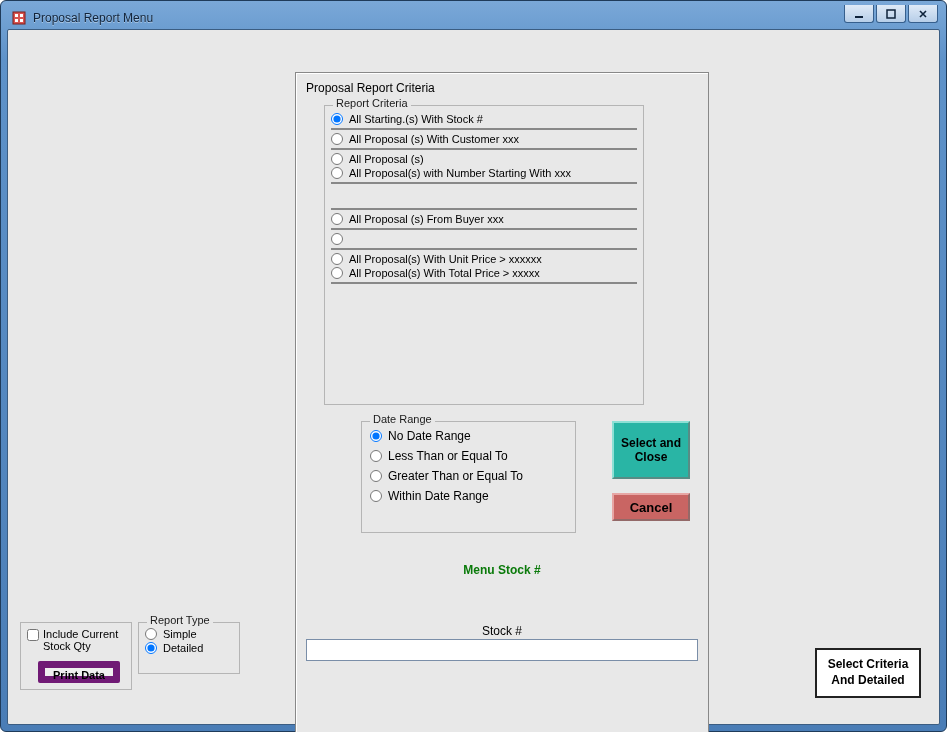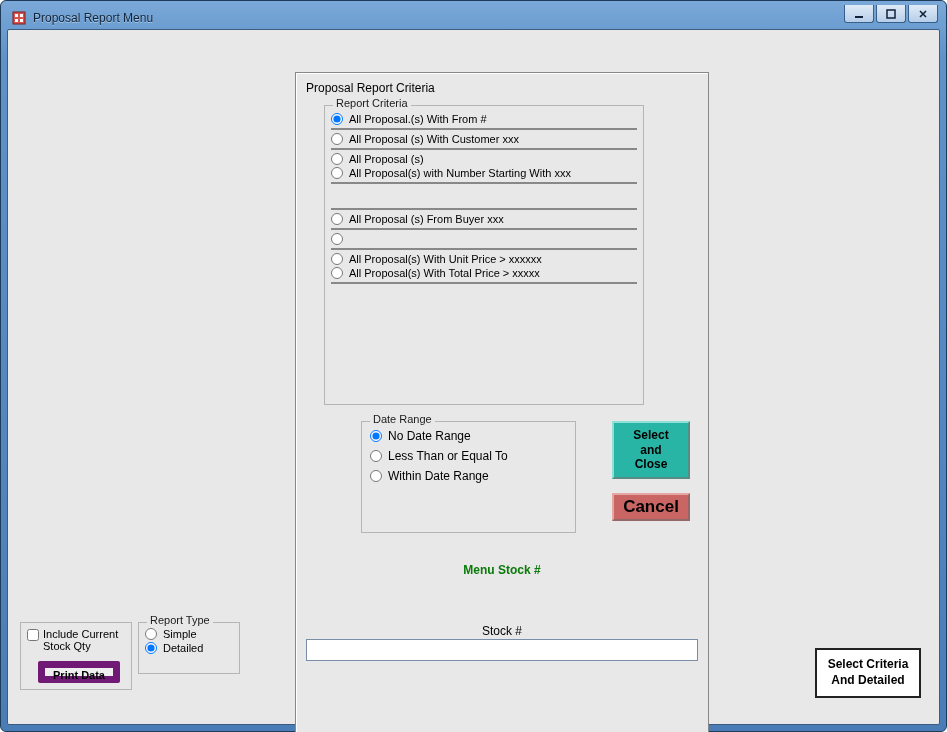--- a/index.html
+++ b/index.html
@@ -145,31 +145,31 @@
       border: 2px outset #8de0d5;
       color: #000;
       font-weight: bold;
       font-size: 12px;
       text-align: center;
       cursor: pointer;
       line-height: 1.2;
       display: flex;
       align-items: center;
       justify-content: center;
-      padding: 12px;
+      padding: 0;
     }
     .cancel-btn {
       position: absolute;
       left: 316px; top: 420px;
       width: 78px; height: 28px;
       background: #c96563;
       border: 2px outset #e7a6a4;
       color: #000;
       font-weight: bold;
-      font-size: 17px;
+      font-size: 13px;
       text-align: center;
       cursor: pointer;
     }
 
     .enter-stock {
       position: absolute;
       left: 0; top: 490px;
       width: 100%;
       text-align: center;
       font-size: 12px;
@@ -284,21 +284,21 @@
   <div class="client-area">
 
     <div class="inner-dialog">
       <div class="dialog-title">Proposal Report Criteria</div>
 
       <div class="groupbox criteria-box">
         <div class="legend">Report Criteria</div>
         <div style="padding-top:6px;">
           <div class="radio-line">
             <input type="radio" name="crit" checked="" style="">
-            <label>All Proposal.(s) With From #</label>
+            <label>All Starting.(s) With Stock #</label>
           </div>
           <hr class="hr">
           <div class="radio-line">
             <input type="radio" name="crit" style="">
             <label>All Proposal (s) With Customer xxx</label>
           </div>
           <hr class="hr">
           <div class="radio-line">
             <input type="radio" name="crit" style="">
             <label>All Proposal (s)</label>
@@ -334,20 +334,24 @@
       <div class="groupbox daterange-box">
         <div class="legend">Date Range</div>
         <div style="padding-top:4px;">
           <div class="radio-line">
             <input type="radio" name="dr" checked="" style="">
             <label>No Date Range</label>
           </div>
           <div class="radio-line">
             <input type="radio" name="dr" style="">
             <label>Less Than or Equal To</label>
+          </div>
+          <div class="radio-line">
+            <input type="radio" name="dr" style="">
+            <label>Greater Than or Equal To</label>
           </div>
           <div class="radio-line">
             <input type="radio" name="dr" style="">
             <label>Within Date Range</label>
           </div>
         </div>
       </div>
 
       <button class="select-close-btn">Select and Close</button>
       <button class="cancel-btn">Cancel</button>

